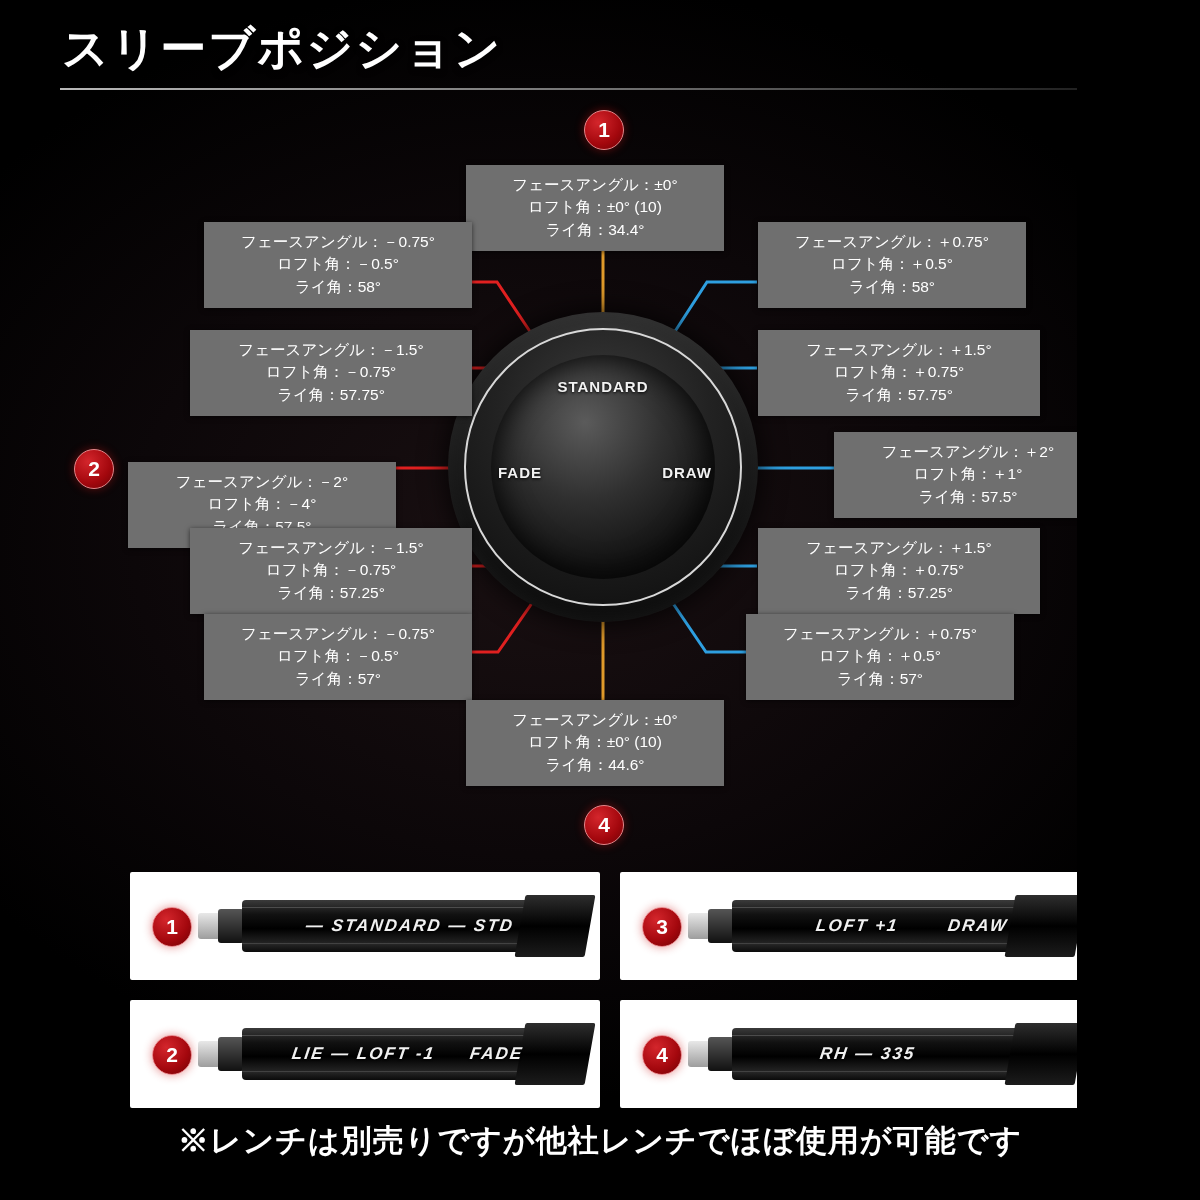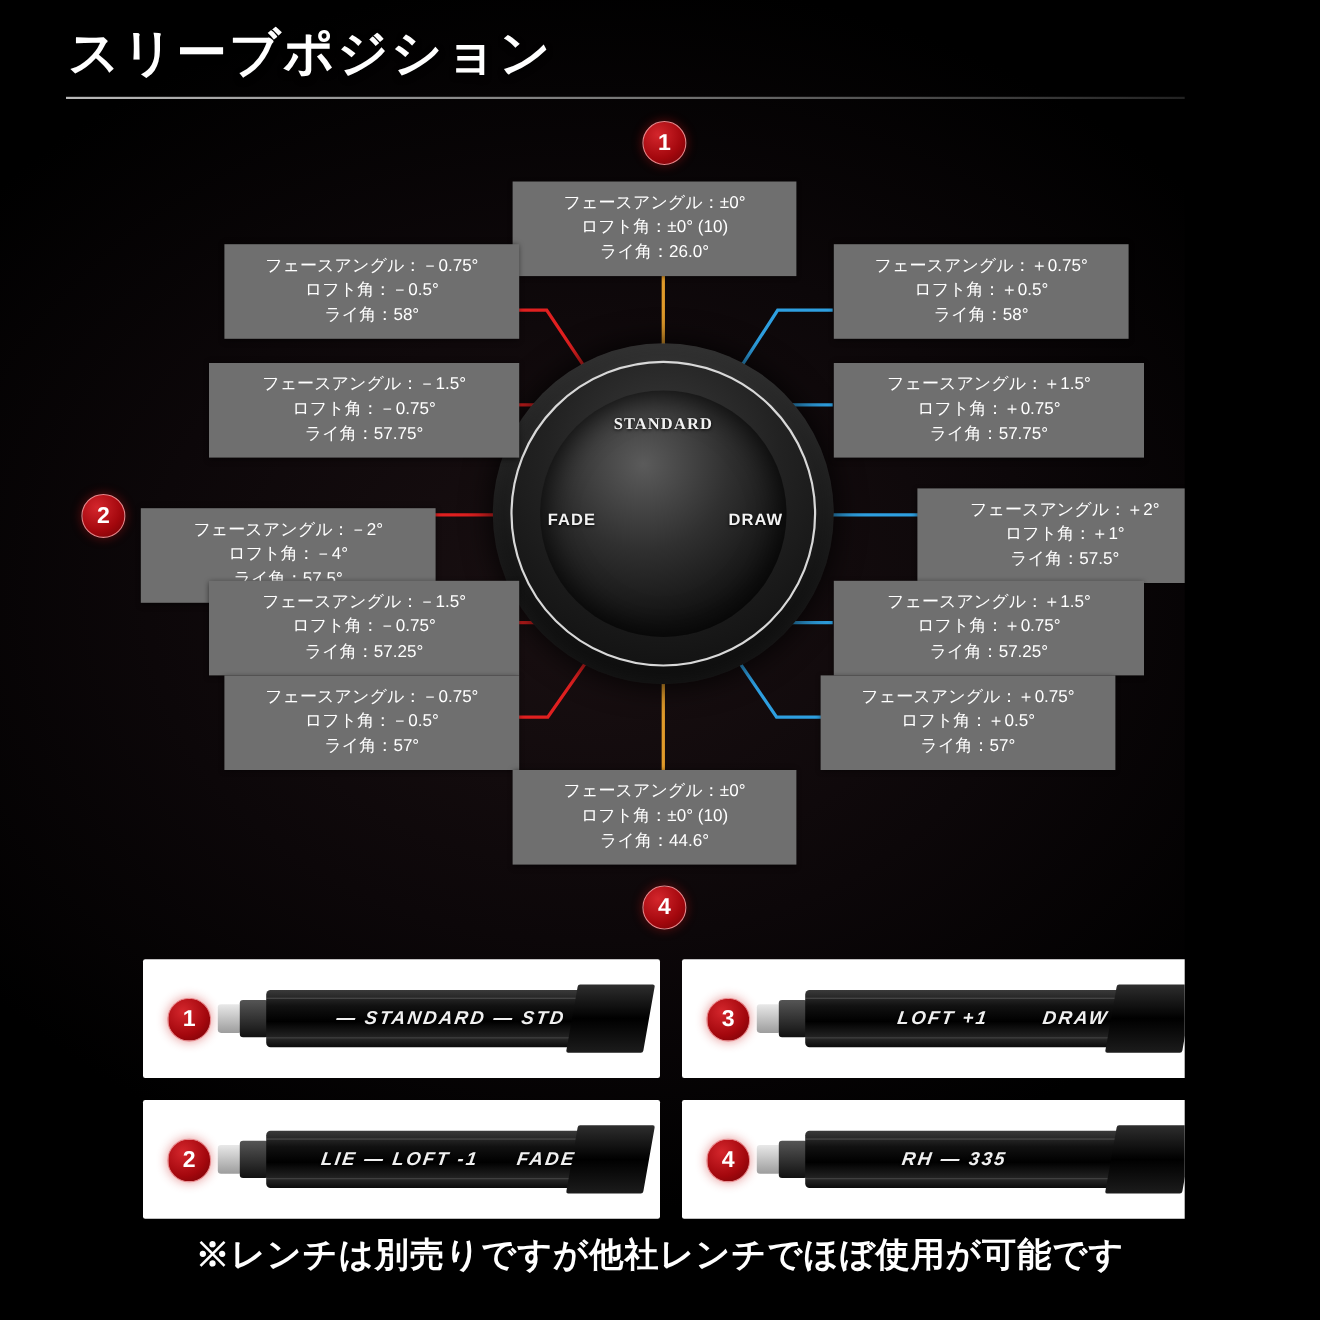--- a/index.html
+++ b/index.html
@@ -99,21 +99,21 @@
   }
   .dial-label {
     position: absolute;
     font-size: 15px;
     font-weight: bold;
     letter-spacing: 1px;
     color: #f2f2f2;
     text-shadow: 0 1px 3px #000;
     white-space: nowrap;
   }
-  .dl-standard { left: 50%; top: 66px; transform: translateX(-50%); font-family: Liberation Serif, serif; }
+  .dl-standard { left: 50%; top: 66px; transform: translateX(-50%); }
   .dl-fade { left: 50px; top: 152px; }
   .dl-draw { right: 46px; top: 152px; }
 
   
   .callout {
     position: absolute;
     background: #6f6f6f;
     color: #fff;
     padding: 9px 13px 10px 13px;
     font-size: 15.5px;
@@ -263,21 +263,21 @@
     <div class="dial-ring"></div>
     <div class="dial-inner"></div>
     <div class="dial-label dl-standard">STANDARD</div>
     <div class="dial-label dl-fade">FADE</div>
     <div class="dial-label dl-draw">DRAW</div>
   </div>
 
   <div class="callout" style="left:466px; top:165px; width:232px;">
     <div>フェースアングル：±0°</div>
     <div>ロフト角：±0° (10)</div>
-    <div>ライ角：26.0°</div>
+    <div>ライ角：34.4°</div>
   </div>
 
   <div class="callout" style="left:204px; top:222px; width:242px;">
     <div>フェースアングル：－0.75°</div>
     <div>ロフト角：－0.5°</div>
     <div>ライ角：58°</div>
   </div>
 
   <div class="callout" style="left:190px; top:330px; width:256px;">
     <div>フェースアングル：－1.5°</div>
@@ -314,21 +314,21 @@
     <div>ロフト角：＋0.5°</div>
     <div>ライ角：58°</div>
   </div>
 
   <div class="callout" style="left:758px; top:330px; width:256px;">
     <div>フェースアングル：＋1.5°</div>
     <div>ロフト角：＋0.75°</div>
     <div>ライ角：57.75°</div>
   </div>
 
-  <div class="callout" style="left:834px; top:444px; width:242px;">
+  <div class="callout" style="left:834px; top:432px; width:242px;">
     <div>フェースアングル：＋2°</div>
     <div>ロフト角：＋1°</div>
     <div>ライ角：57.5°</div>
   </div>
 
   <div class="callout" style="left:758px; top:528px; width:256px;">
     <div>フェースアングル：＋1.5°</div>
     <div>ロフト角：＋0.75°</div>
     <div>ライ角：57.25°</div>
   </div>

